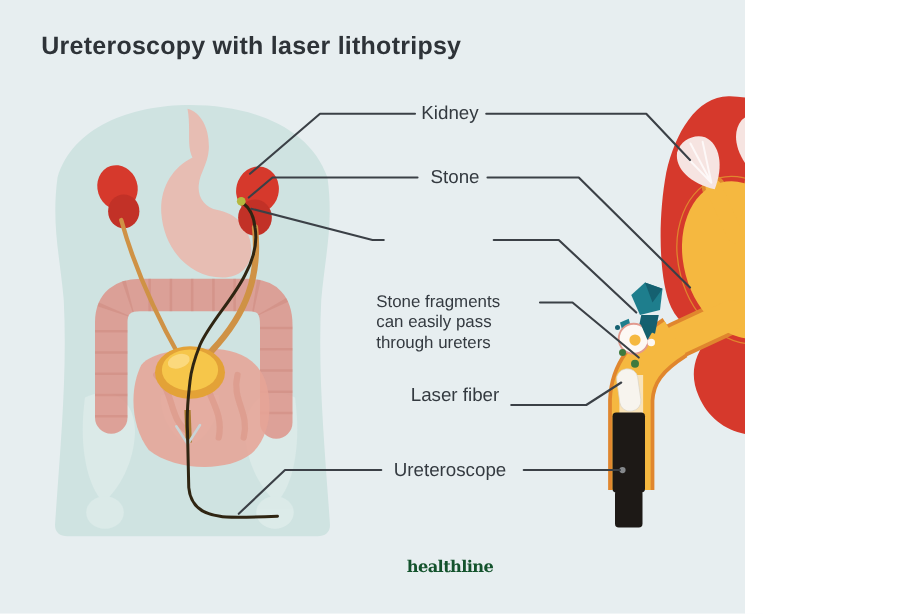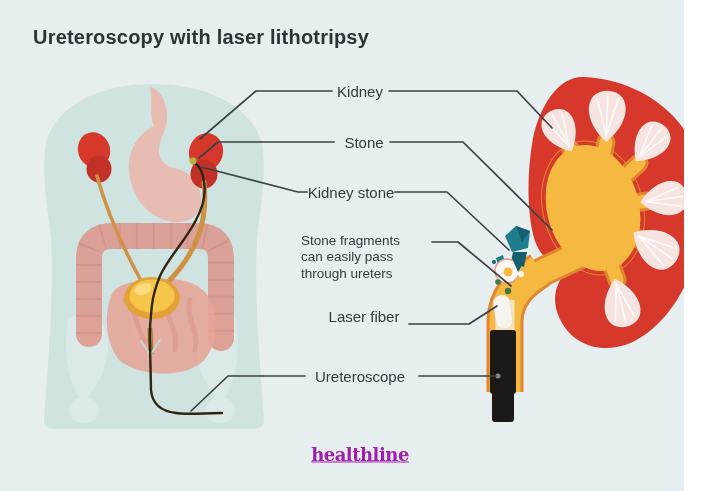--- a/index.html
+++ b/index.html
@@ -4,41 +4,41 @@
 <style>
   :root{
     --background:#e7eef0; --torso:#cfe3e1; --bone:#dcebe9;
     --kidney-red:#d6392c; --pelvis-yellow:#f5b840; --pelvis-outline:#e0862e;
     --pyramid-pink:#f6e4e1; --stone-teal:#1e7e8d; --scope-black:#1d1916;
     --intestine-pink:#dd9186; --bladder-yellow:#f6c64a;
     --text:#343a40; --line:#3b4046;
   }
   html,body{margin:0;padding:0;background:#ffffff;}
   #canvas{
-    position:relative;width:684px;height:491px;overflow:hidden;
+    position:relative;width:596px;height:491px;overflow:hidden;
     background:var(--background);
     font-family:"Liberation Sans",sans-serif;
   }
   #art{position:absolute;left:0;top:0;}
   .title{
     position:absolute;left:33px;top:26px;font-size:20px;font-weight:800;
     color:#2e3338;letter-spacing:.2px;white-space:nowrap;
   }
   .lbl{
     position:absolute;transform:translate(-50%,-50%);
     font-size:15px;font-weight:400;color:var(--text);white-space:nowrap;
   }
   .lbl.multi{
     white-space:normal;width:118px;text-align:left;
     font-size:13.5px;line-height:1.22;
   }
   .brand{
     position:absolute;left:360px;top:454px;transform:translate(-50%,-50%);
-    font-family:"DejaVu Serif",serif;font-weight:700;font-size:18px;
-    letter-spacing:-.5px;color:#a21caf;text-decoration:underline;
+    font-family:"DejaVu Serif",serif;font-weight:700;font-size:13px;
+    letter-spacing:-.5px;color:#14532d;
   }
   
   .fTorso{fill:var(--torso)} .fBone{fill:var(--bone)}
   .fRed{fill:var(--kidney-red)} .fYel{fill:var(--pelvis-yellow)}
   .sYel{stroke:var(--pelvis-yellow);fill:none}
   .sOr{stroke:var(--pelvis-outline);fill:none}
   .fPyr{fill:var(--pyramid-pink)}
   .fTeal{fill:var(--stone-teal)}
   .fScope{fill:var(--scope-black)}
   .sInt{stroke:var(--intestine-pink);fill:none}
@@ -190,19 +190,18 @@
       <path class="sLine" d="M409,324 L469,324 L497,306"></path>
       <path class="sLine" d="M305,376 L228,376 L191,411"></path>
       <path class="sLine" d="M419,376 L496,376"></path>
     </g>
   </svg>
 
   <div class="title">Ureteroscopy with laser lithotripsy</div>
 
   <div class="lbl" style="left:360px;top:91px">Kidney</div>
   <div class="lbl" style="left:364px;top:142px">Stone</div>
-  <div class="lbl" style="left:351px;top:192px">Kidney stone</div>
   <div class="lbl multi" style="left:360px;top:258px">Stone fragments can easily pass through ureters</div>
   <div class="lbl" style="left:364px;top:316px">Laser fiber</div>
   <div class="lbl" style="left:360px;top:376px">Ureteroscope</div>
 
   <div class="brand">healthline</div>
 </div>
 
 </body></html>

